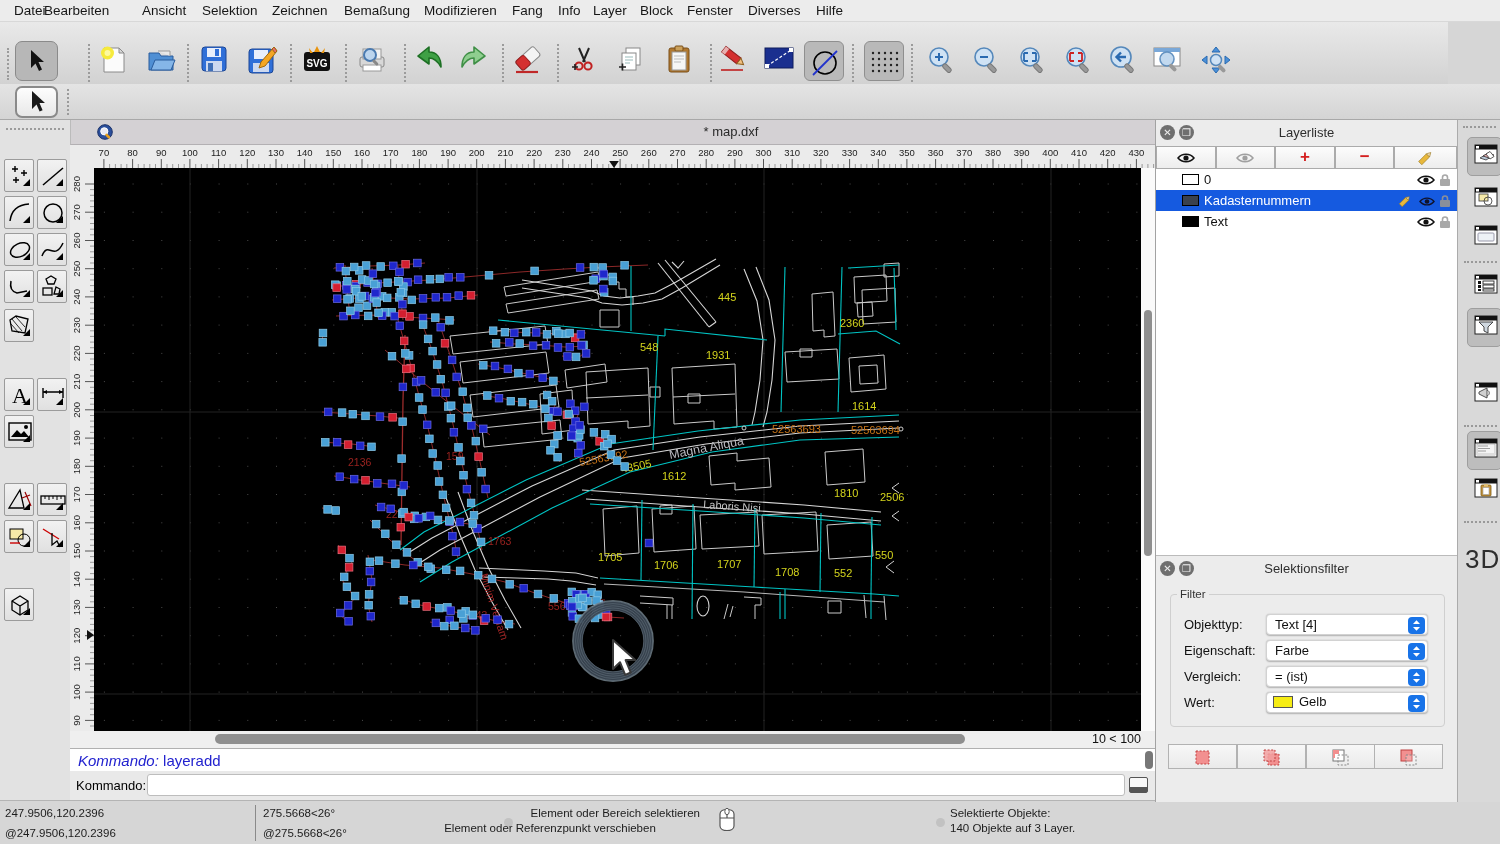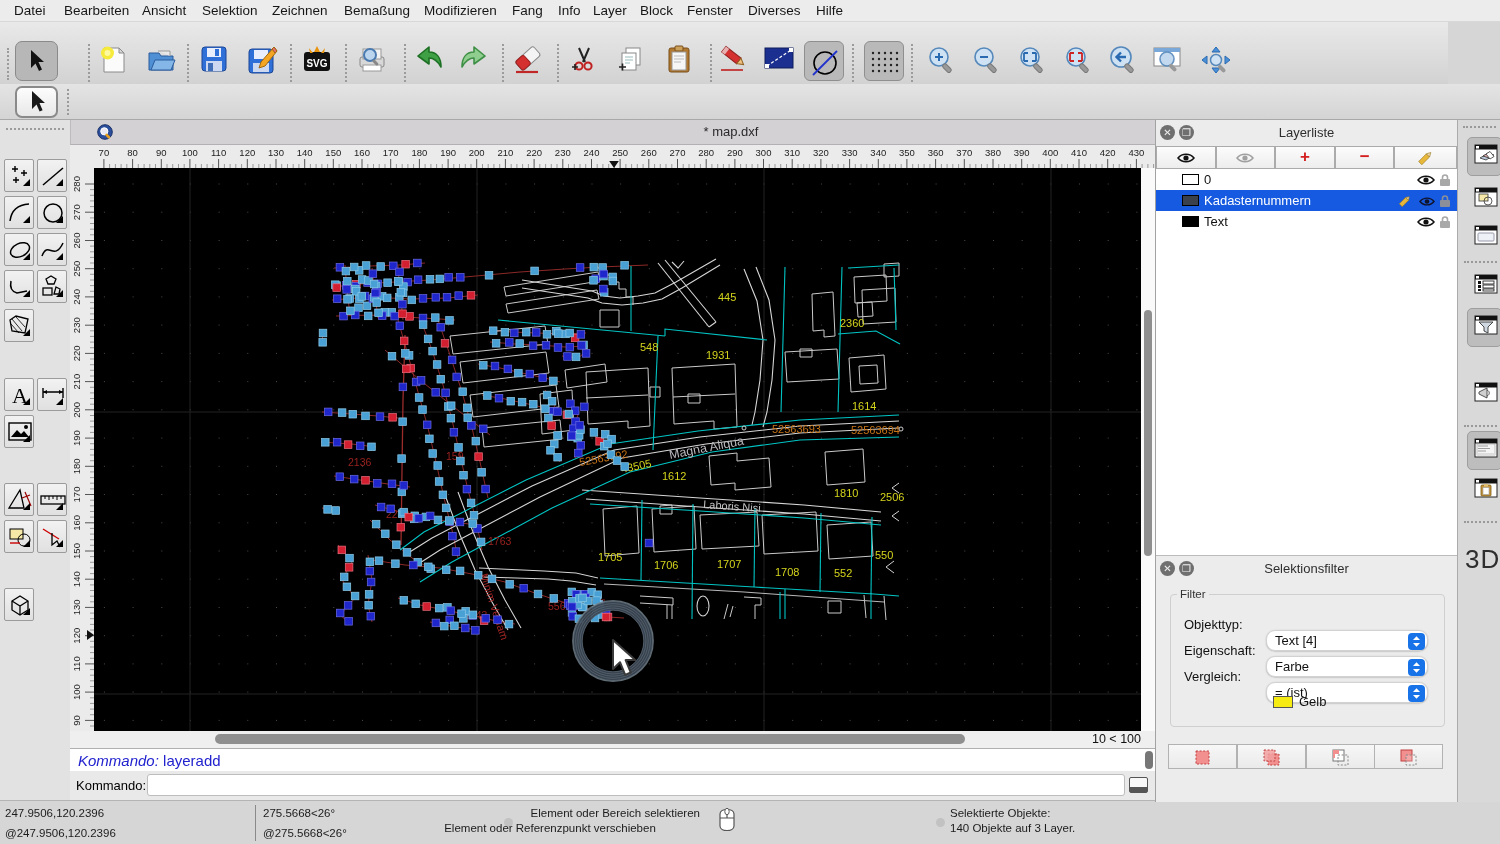--- a/index.html
+++ b/index.html
@@ -39,30 +39,30 @@
 .wbtn{position:absolute;top:5px;width:15px;height:15px;border-radius:50%;background:#6f6f6f;color:#efefef;font-size:10px;text-align:center;line-height:15px}
 .lrow{position:relative;height:21px;background:#fff;font-size:13px}
 .lrow.sel{background:#155ae0;color:#fff}
 .sw{position:absolute;left:26px;top:5px;width:17px;height:11px;border:1px solid #000}
 .lname{position:absolute;left:48px;top:3px}
 .ltb{position:absolute;top:0;height:23px;border:1px solid #ababab;background:linear-gradient(#fcfcfc,#ededed)}
 .fgrp{position:absolute;left:14px;top:32px;width:275px;height:139px;border:1px solid #cfcfcf;border-radius:4px}
 .fgrp legend{font-size:11.5px;color:#333;margin-left:6px;padding:0 3px}
 .frow{position:absolute;left:0;width:100%;height:21px}
 .flbl{position:absolute;left:28px;top:3px;font-size:13px}
-.fdd{position:absolute;left:110px;top:16px;width:162px;height:21px;background:#fff;border:1px solid #d2d2d2;border-radius:9px;box-shadow:0 .5px 1.5px rgba(0,0,0,.25);font-size:13px}
+.fdd{position:absolute;left:110px;top:0;width:162px;height:21px;background:#fff;border:1px solid #d2d2d2;border-radius:4px;box-shadow:0 .5px 1.5px rgba(0,0,0,.25);font-size:13px}
 .fdd .txt{position:absolute;left:8px;top:2px}
 .stepper{position:absolute;right:2px;top:2px;width:17px;height:17px;background:#1873e8;border-radius:4px}
 .fbtn{position:absolute;top:0;width:69px;height:25px;border:1px solid #b2b2b2;background:linear-gradient(#f7f7f7,#eaeaea)}
 .ric{position:absolute;left:6px;width:31px;height:31px}
 .ricp{position:absolute;left:9px;width:35px;height:39px;background:#bdbdbd;border:1px solid #9e9e9e;border-radius:5px}
 </style></head><body>
 <div id="menubar" class="abs">
 <span style="left:14px">Datei</span>
-<span style="left:64px">Bearbeiten</span>
+<span style="left:44px">Bearbeiten</span>
 <span style="left:142px">Ansicht</span>
 <span style="left:202px">Selektion</span>
 <span style="left:272px">Zeichnen</span>
 <span style="left:344px">Bemaßung</span>
 <span style="left:424px">Modifizieren</span>
 <span style="left:512px">Fang</span>
 <span style="left:558px">Info</span>
 <span style="left:593px">Layer</span>
 <span style="left:640px">Block</span>
 <span style="left:687px">Fenster</span>
@@ -1324,20 +1324,29 @@
       </div>
 <div class="frow" style="top:84px">
         <span class="flbl">Eigenschaft:</span>
         <span class="fdd">
           <span class="txt">Farbe</span>
           <span class="stepper"><svg width="17" height="17" viewBox="0 0 17 17" style="">
               <path d="M8.5 3.2 L12 7 H5 Z M8.5 13.8 L12 10 H5 Z" fill="#fff"></path>
             </svg></span>
         </span>
       </div>
+<div class="frow" style="top:136px">
+        <span class="flbl">Wert:</span>
+        <span class="fdd">
+          <span class="txt"></span>
+          <span class="stepper"><svg width="17" height="17" viewBox="0 0 17 17" style="">
+              <path d="M8.5 3.2 L12 7 H5 Z M8.5 13.8 L12 10 H5 Z" fill="#fff"></path>
+            </svg></span>
+        </span>
+      </div>
 <div style="position:absolute;left:1417px"></div>
 <div style="position:absolute;left:117px;top:140px;width:20px;height:12px;background:#f6ec14;border:1px solid #555;z-index:3"></div>
 <div style="position:absolute;left:143px;top:138px;font-size:13px;z-index:3">Gelb</div>
 <div style="position:relative;top:162px;left:12px;height:26px">
 <div class="fbtn" style="left:0.0px;text-align:center;padding-top:2px"><svg width="21" height="21" viewBox="0 0 21 21" style="">
             <rect x="4" y="4" width="13" height="13" fill="#f29090"></rect>
             <rect x="4" y="4" width="13" height="13" fill="none" stroke="#c04040" stroke-dasharray="2 1.6"></rect>
           </svg></div>
 <div class="fbtn" style="left:68.8px;text-align:center;padding-top:2px"><svg width="21" height="21" viewBox="0 0 21 21" style="">
             <rect x="7" y="7" width="11" height="11" fill="#f29090" stroke="#c04040" stroke-dasharray="2 1.6"></rect>

